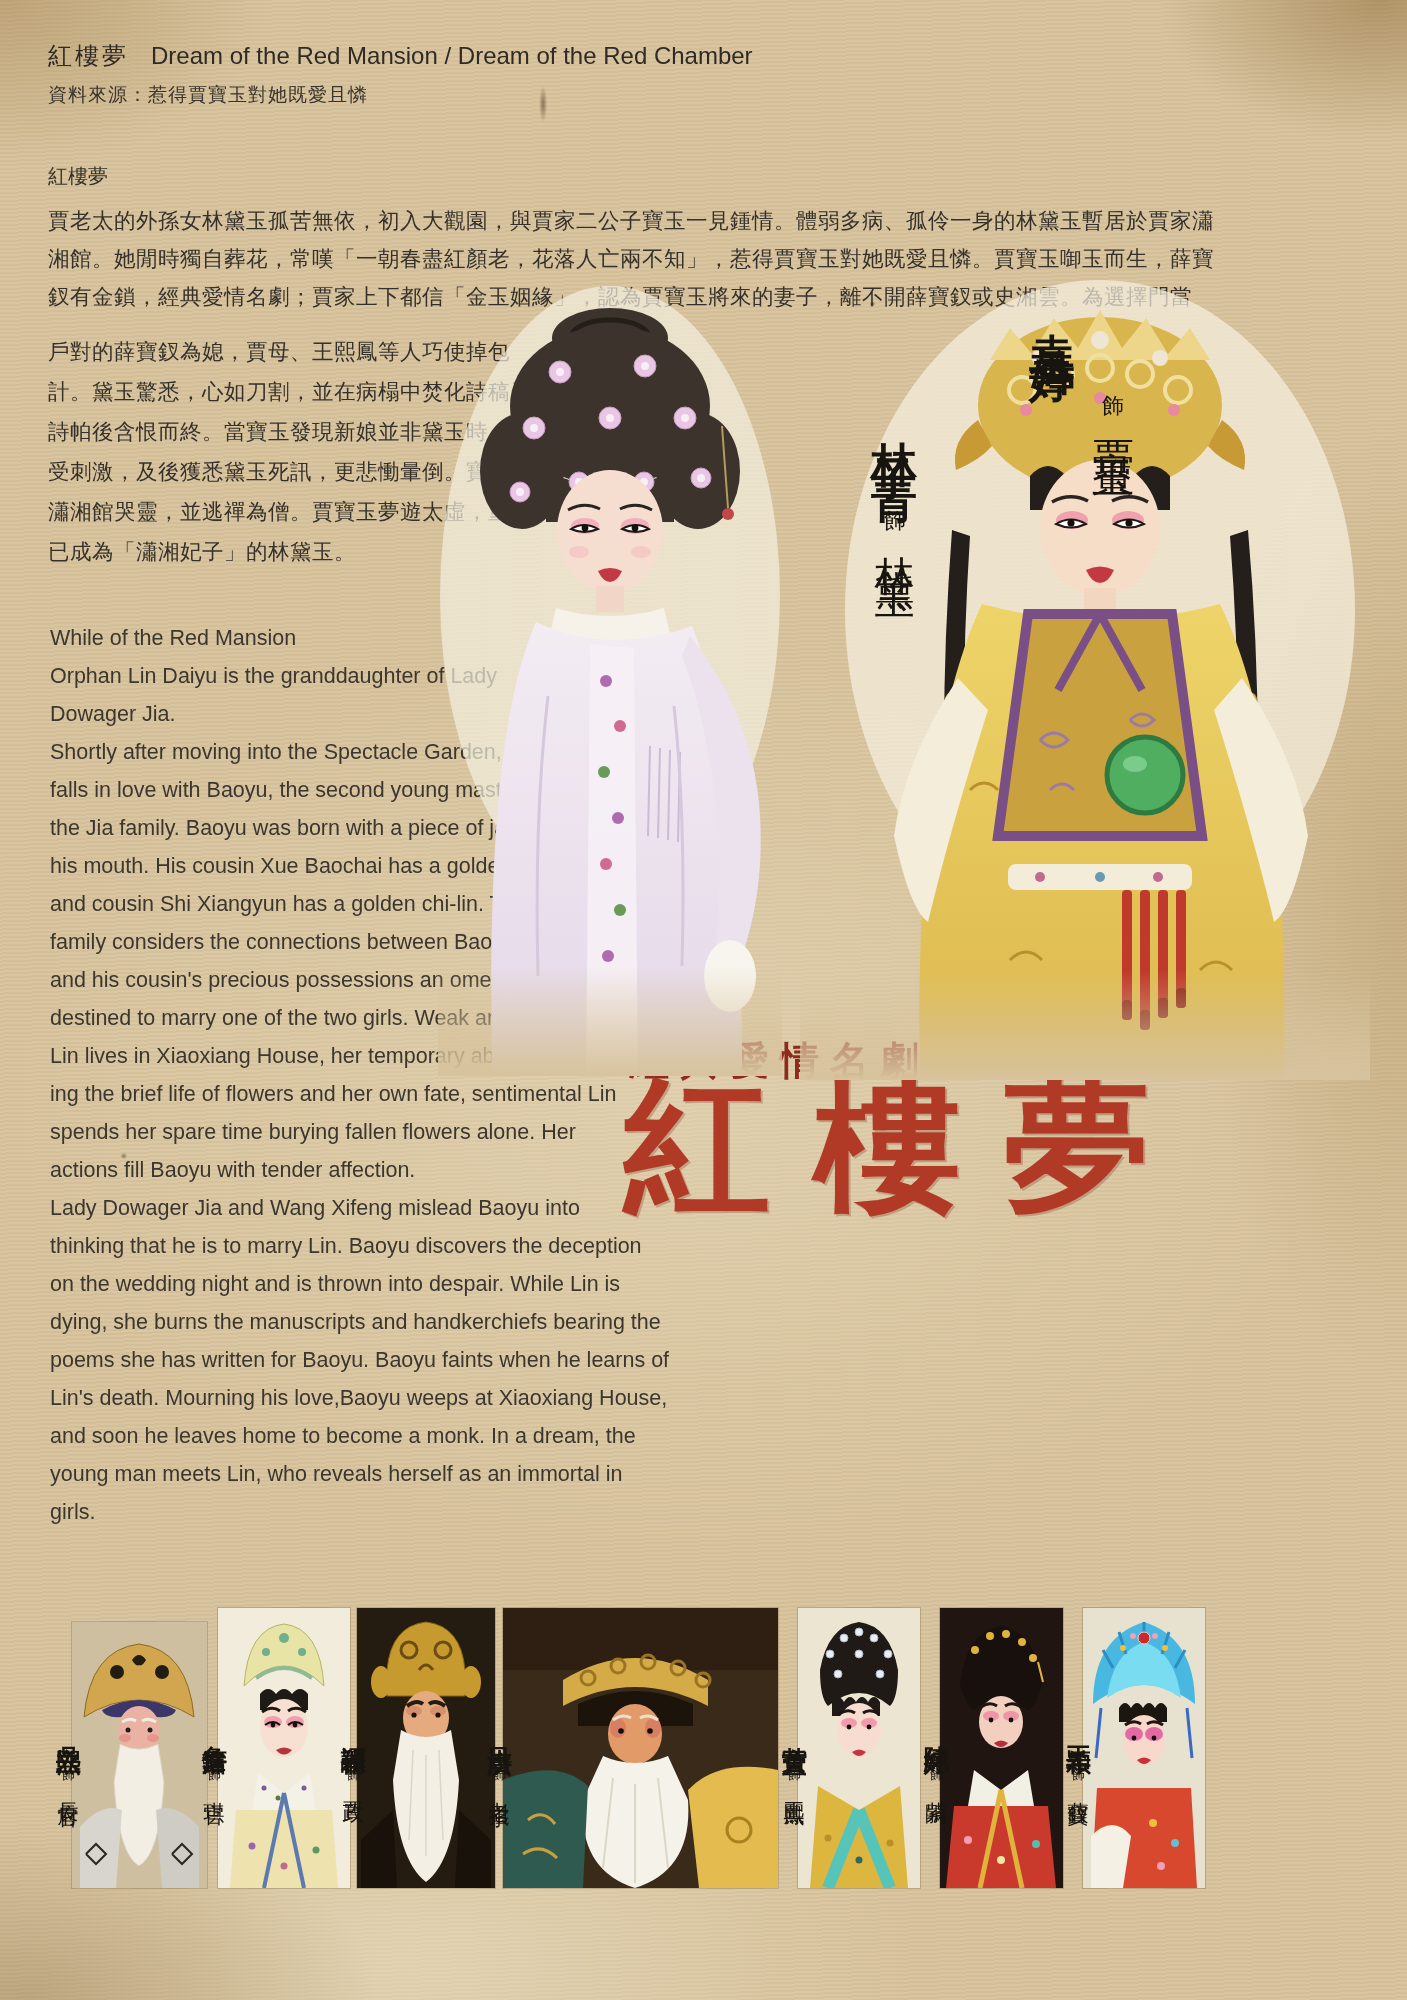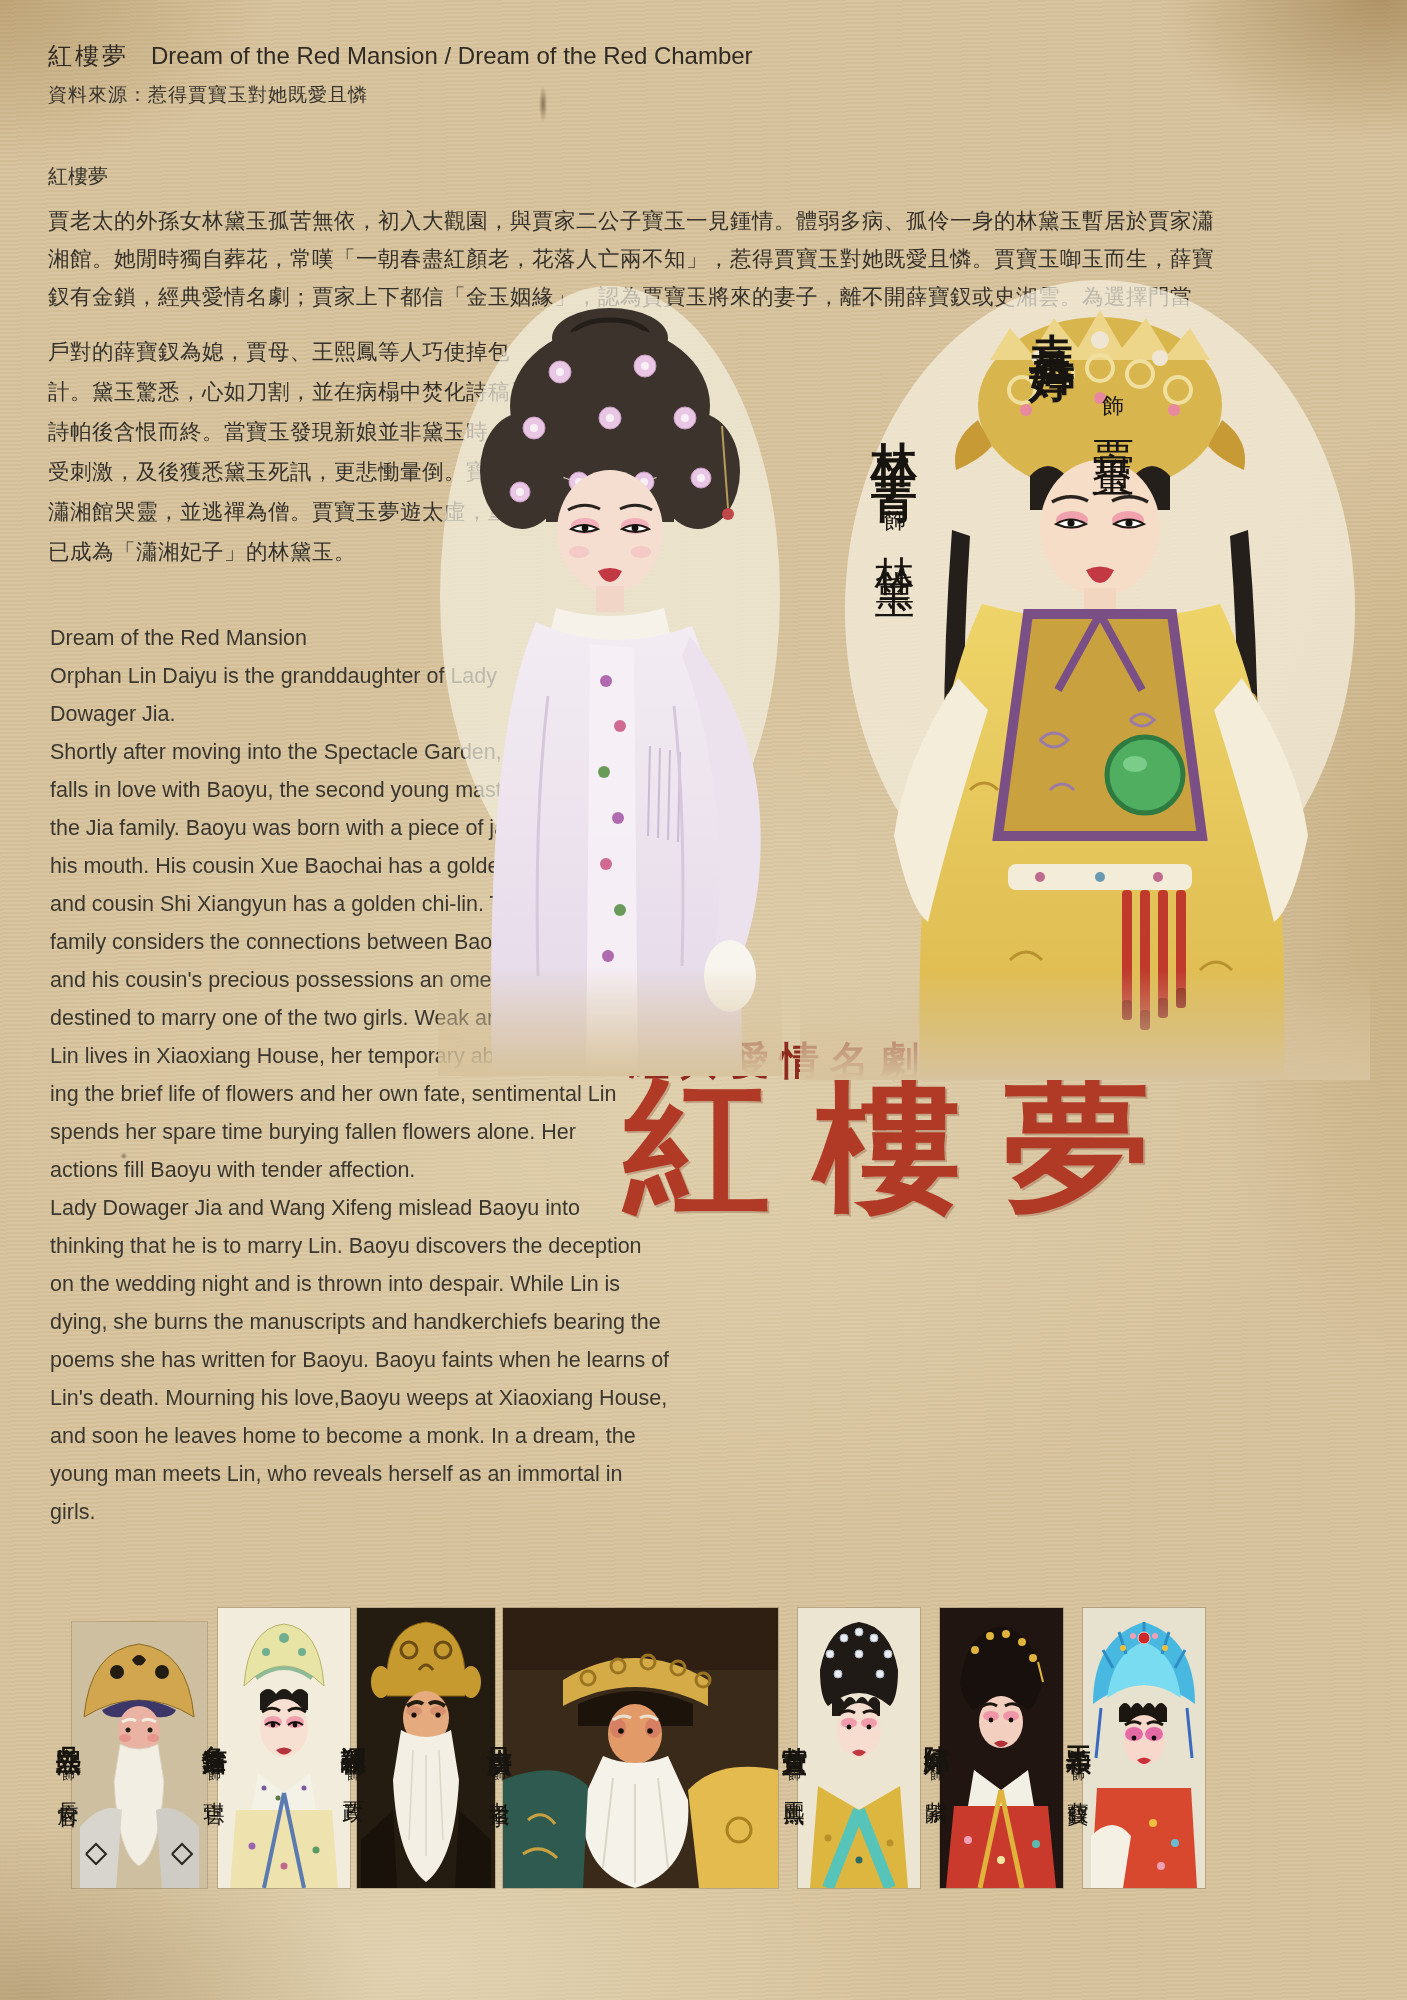--- a/index.html
+++ b/index.html
@@ -249,21 +249,21 @@
     <span class="role">林黛玉</span>
   </div>
   <div class="abs vlabel lead-b-name" style="z-index:2">
     <span class="actor">袁善婷</span>
   </div>
   <div class="abs vlabel lead-b-role" style="z-index:2">
     <span class="prefix">飾</span>
     <span class="role">賈寶玉</span>
   </div>
 
-  <div class="abs en-line" style="top:626px">Dream of the Red Mansion</div>
+  <div class="abs en-line" style="top:626px">While of the Red Mansion</div>
   <div class="abs en-line" style="top:664px">Orphan Lin Daiyu is the granddaughter of Lady</div>
   <div class="abs en-line" style="top:702px">Dowager Jia.</div>
   <div class="abs en-line" style="top:740px">Shortly after moving into the Spectacle Garden, Lin</div>
   <div class="abs en-line" style="top:778px">falls in love with Baoyu, the second young master of</div>
   <div class="abs en-line" style="top:816px">the Jia family.  Baoyu was born with a piece of jade in</div>
   <div class="abs en-line" style="top:854px">his mouth. His cousin Xue Baochai has a golden lock,</div>
   <div class="abs en-line" style="top:892px">and cousin Shi Xiangyun has a golden chi-lin. The whole</div>
   <div class="abs en-line" style="top:930px">family considers the connections between Baoyu's jade</div>
   <div class="abs en-line" style="top:968px">and his cousin's precious possessions an omen that he is</div>
   <div class="abs en-line" style="top:1006px">destined to marry one of the two girls. Weak and helpless,</div>

